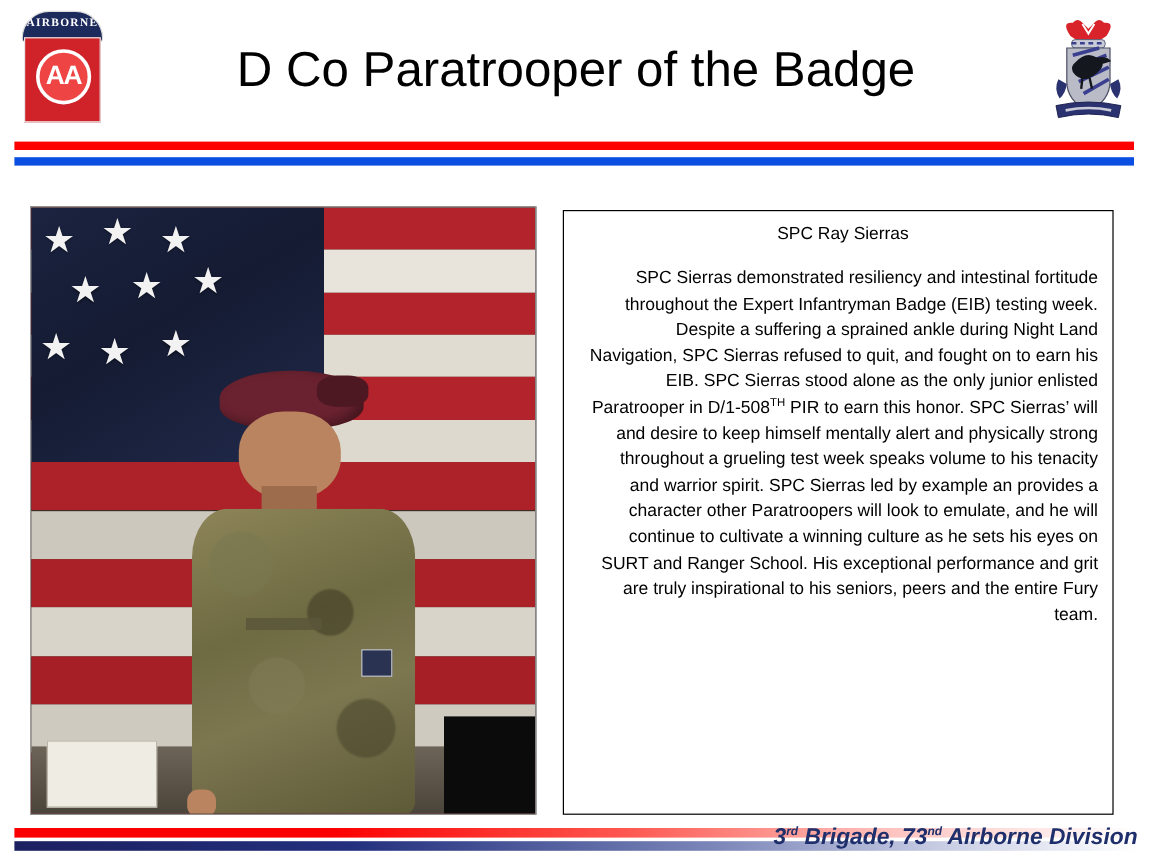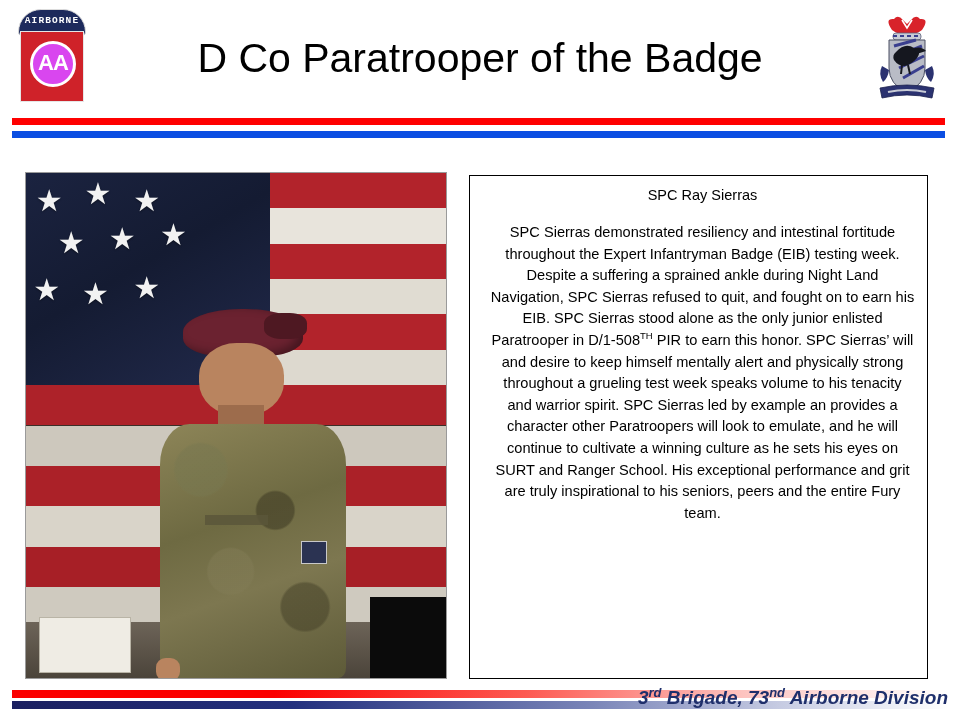--- a/index.html
+++ b/index.html
@@ -27,30 +27,30 @@
   .patch-tab{
     position:absolute;left:0;top:0;width:68px;height:27px;
     background:#1d2a5c;
     border-radius:34px 34px 6px 6px;
     border:1px solid #dcdcdc;
     box-sizing:border-box;
   }
   .patch-tab span{
     position:absolute;left:0;right:0;top:5px;
     text-align:center;color:#fff;font-size:9.5px;font-weight:bold;
-    letter-spacing:1.1px;font-family:Liberation Mono, monospace;
+    letter-spacing:1.1px;font-family:Liberation Serif, serif;
   }
   .patch-sq{
     position:absolute;left:2px;top:22px;width:64px;height:71px;
     background:#cf2229;border:1px solid #e6e6e6;box-sizing:border-box;
   }
   .patch-circ{
     position:absolute;left:9px;top:9px;width:46px;height:46px;
     border-radius:50%;
-    background:#d946ef;
+    background:#ef4444;
     border:3px solid #ffffff;
     box-sizing:border-box;
   }
   .patch-aa{
     position:absolute;left:0;right:0;top:8px;
     text-align:center;color:#ffffff;
     font-size:22px;font-weight:bold;line-height:22px;
     letter-spacing:-1px;
     font-family:"Liberation Sans",sans-serif;
   }
@@ -146,40 +146,40 @@
   .textbox{
     position:absolute;left:469px;top:175px;width:459px;height:504px;
     border:1px solid #000;box-sizing:border-box;background:#fff;
     padding:9px 12px 0 20px;
   }
   .tb-name{
     text-align:center;font-size:14.5px;color:#000;line-height:20px;
     margin-bottom:17px;
   }
   .tb-body{
-    font-size:14.6px;line-height:21.6px;color:#000;text-align:center;
+    font-size:14.6px;line-height:21.6px;color:#000;text-align:right;
   }
   .tb-body sup{font-size:9.5px;vertical-align:super;line-height:0;}
 
   
   .ft-stripe-red{
     position:absolute;left:12px;top:690px;width:936px;height:8px;
     background:linear-gradient(90deg,#fb0000 0%,#fb0000 28%,#fd5a52 55%,#fdc3bf 78%,#ffffff 100%);
   }
   .ft-stripe-blue{
     position:absolute;left:12px;top:701px;width:936px;height:8px;
     background:linear-gradient(90deg,#1b2060 0%,#23307e 30%,#7a85b8 62%,#c6cbe2 82%,#ffffff 100%);
   }
   .ft-text{
     position:absolute;left:560px;top:686px;width:388px;
     text-align:right;
     font-size:19px;font-weight:bold;font-style:italic;
     color:#1f2f6b;line-height:24px;white-space:nowrap;
   }
-  .ft-text sup{font-size:13px;vertical-align:super;line-height:0;margin-top:34px;}
+  .ft-text sup{font-size:10px;vertical-align:super;line-height:0;margin-top:34px;}
 </style>
 </head>
 <body>
 
 <div class="slide">
 
   <div class="patch">
     <div class="patch-tab">
       <span>AIRBORNE</span>
     </div>

